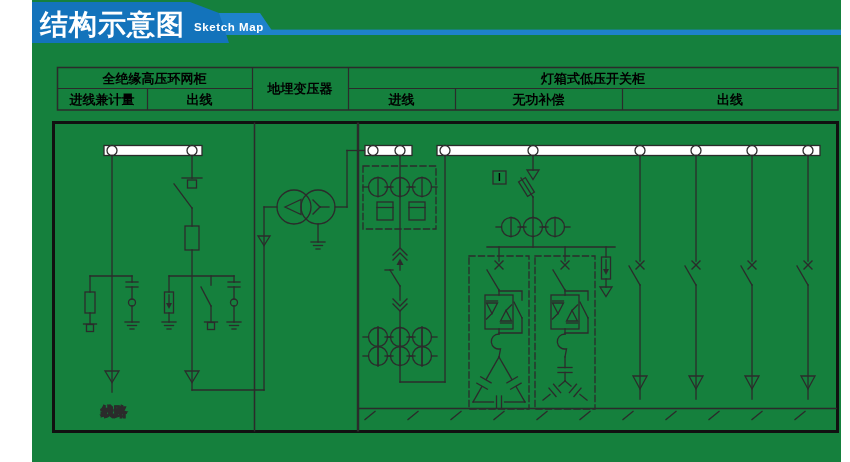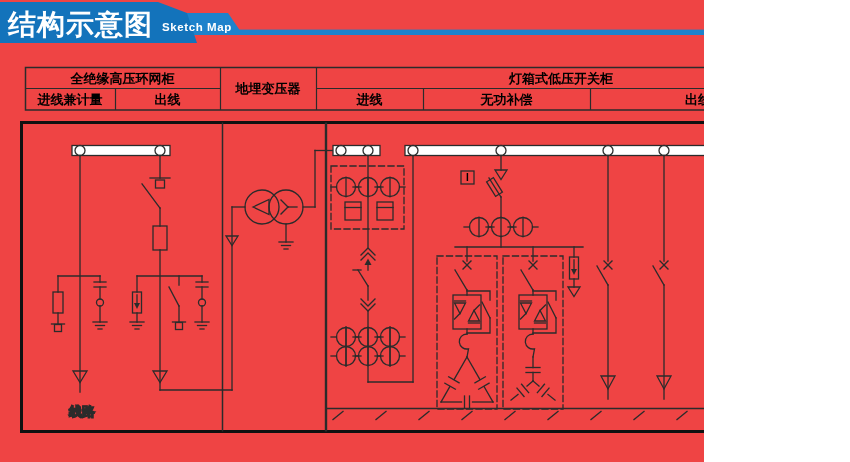--- a/index.html
+++ b/index.html
@@ -1,17 +1,17 @@
 <!DOCTYPE html>
 <html><head>
 <meta charset="utf-8">
 <style>
   html,body{margin:0;padding:0;background:#fff;}
-  #stage{position:relative;width:704px;height:462px;background:#ef4444;overflow:hidden;
-         font-family:"Liberation Sans","DejaVu Sans",sans-serif;}
+  #stage{position:relative;width:809px;height:462px;background:#15803d;overflow:hidden;
+         font-family:"Liberation Sans","DejaVu Sans",sans-serif;margin-left:32px;}
   svg{display:block;}
   .ln{stroke:#2b2b2b;stroke-width:1.3;fill:none;stroke-linecap:square;}
   .ln2{stroke:#2b2b2b;stroke-width:1.2;fill:none;}
   .thick{stroke:#111;stroke-width:3;fill:none;}
   .div1{stroke:#2b2b2b;stroke-width:1.5;}
   .div2{stroke:#2b2b2b;stroke-width:2.4;}
   .cw{fill:#fff;}
   .dashbox{stroke:#2b2b2b;stroke-width:1.3;fill:none;stroke-dasharray:6,3.5;}
   .fillk{fill:#2b2b2b;stroke:none;}
   text{fill:#000;}

